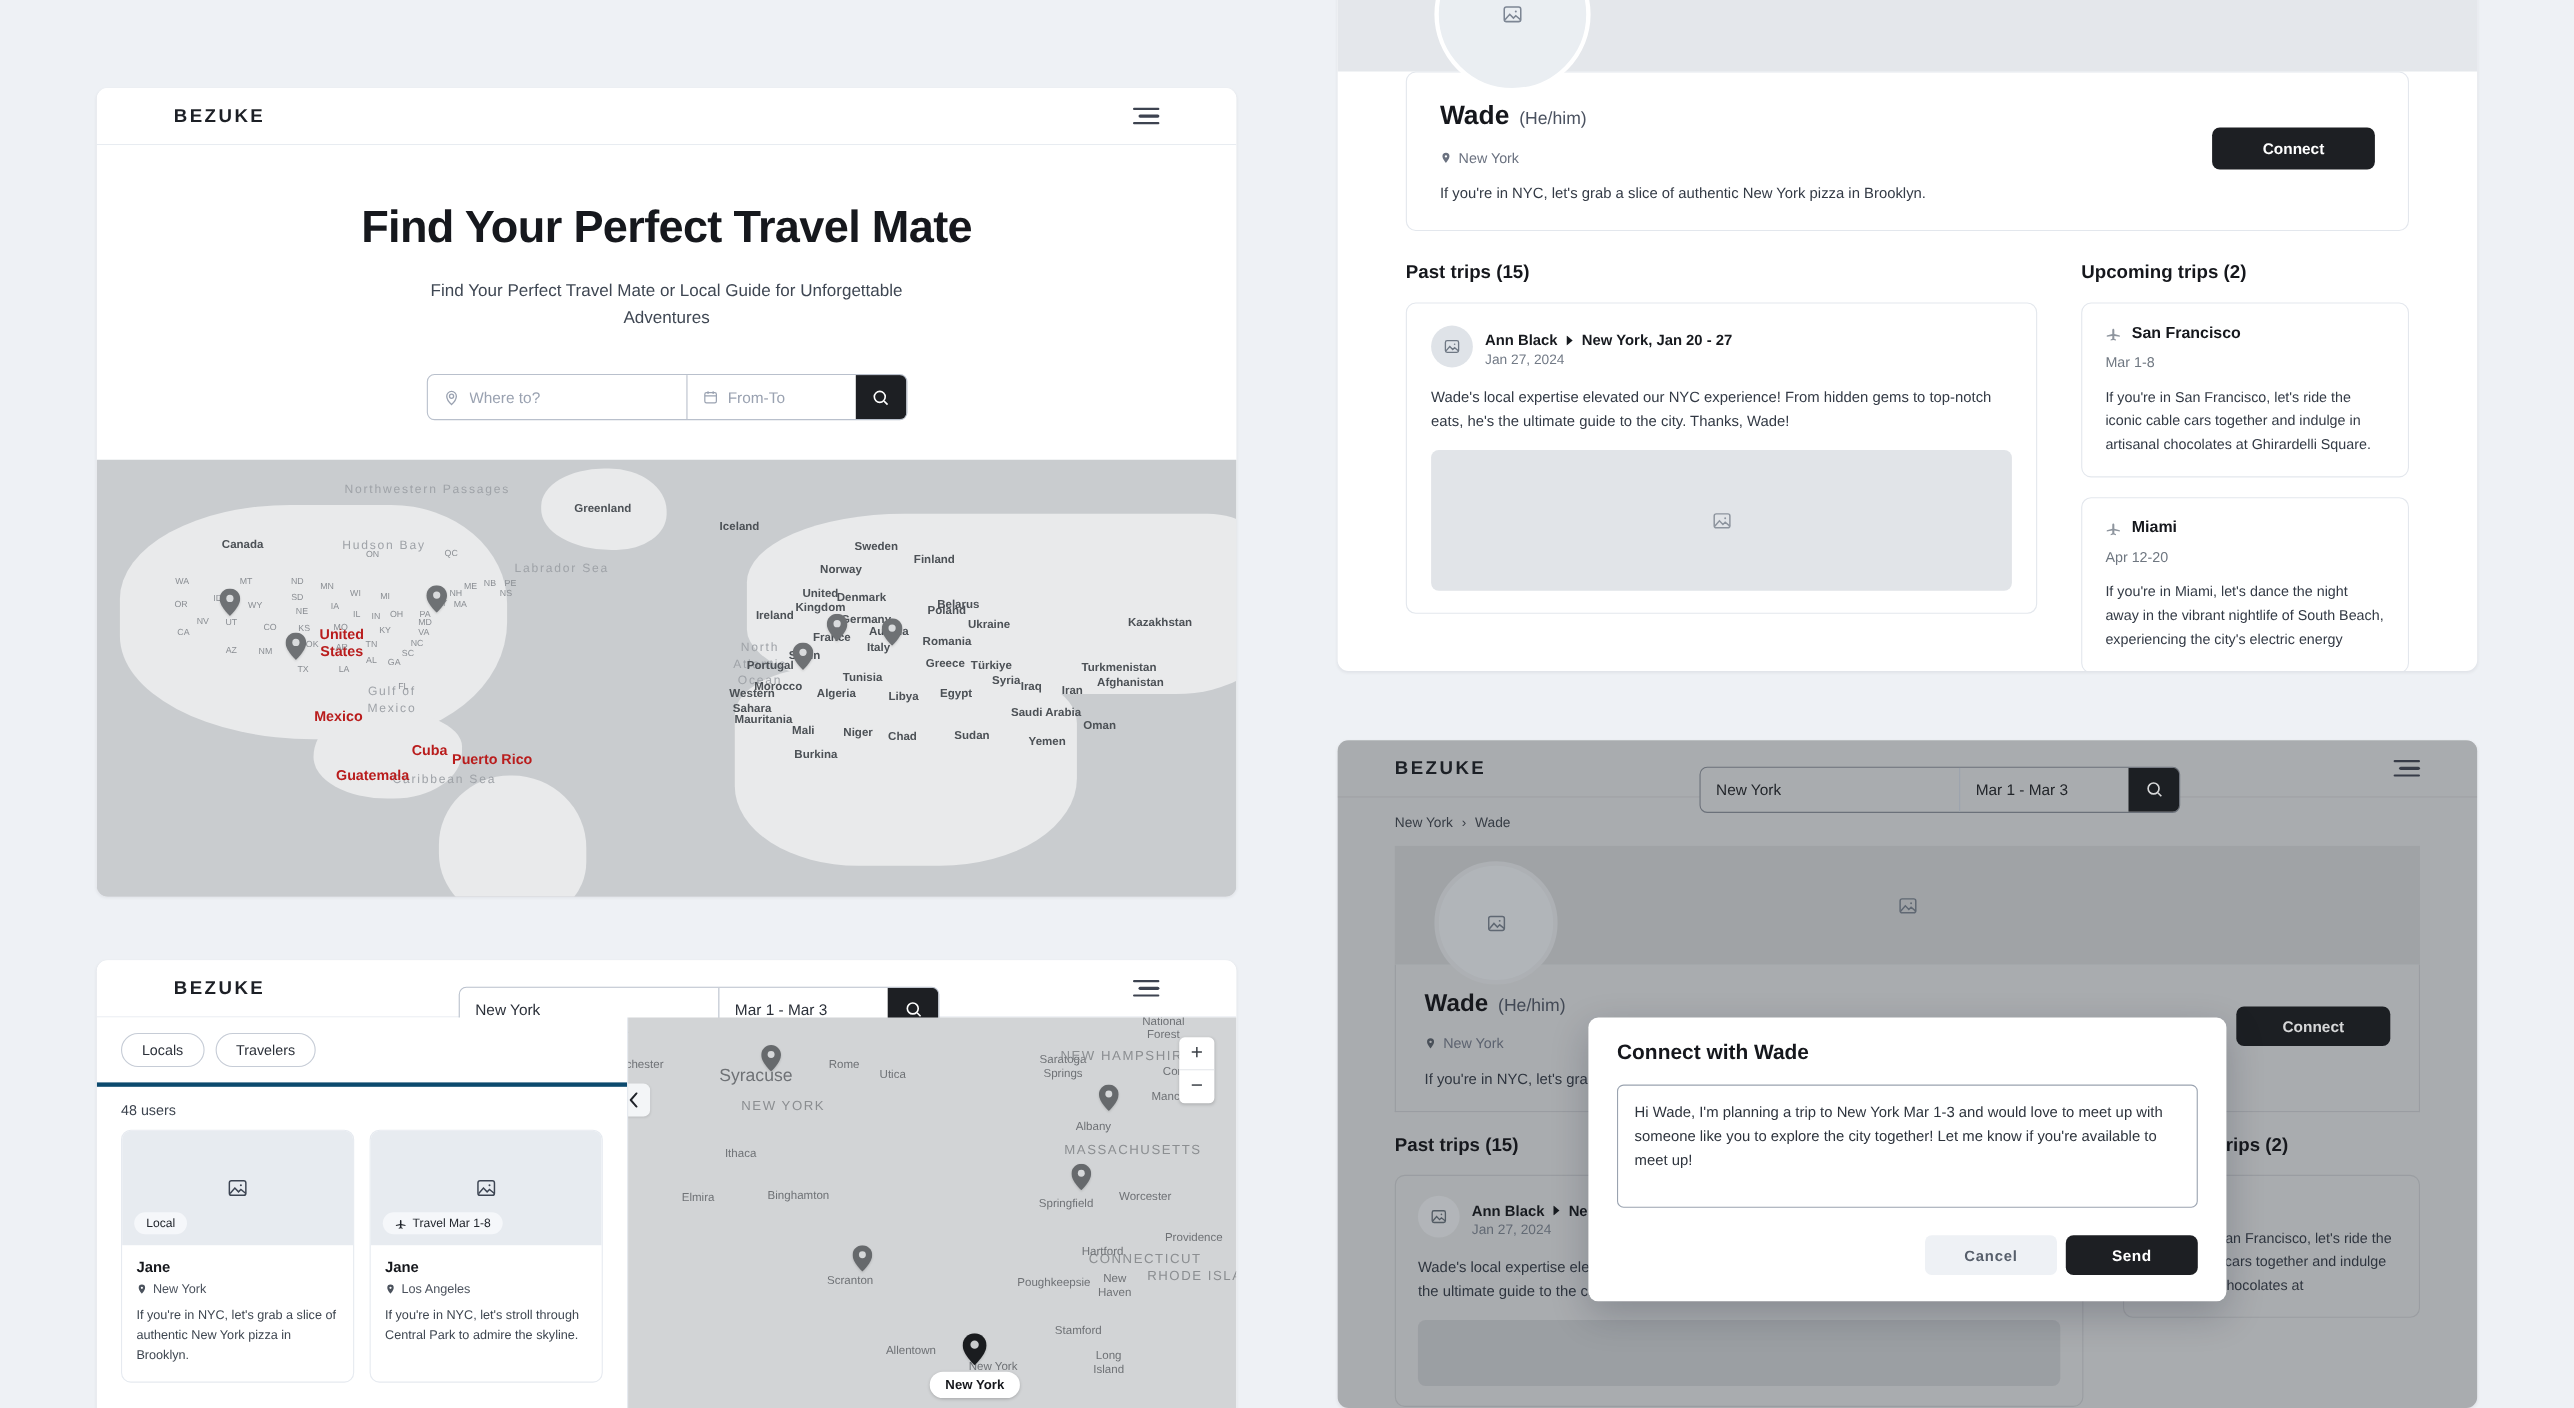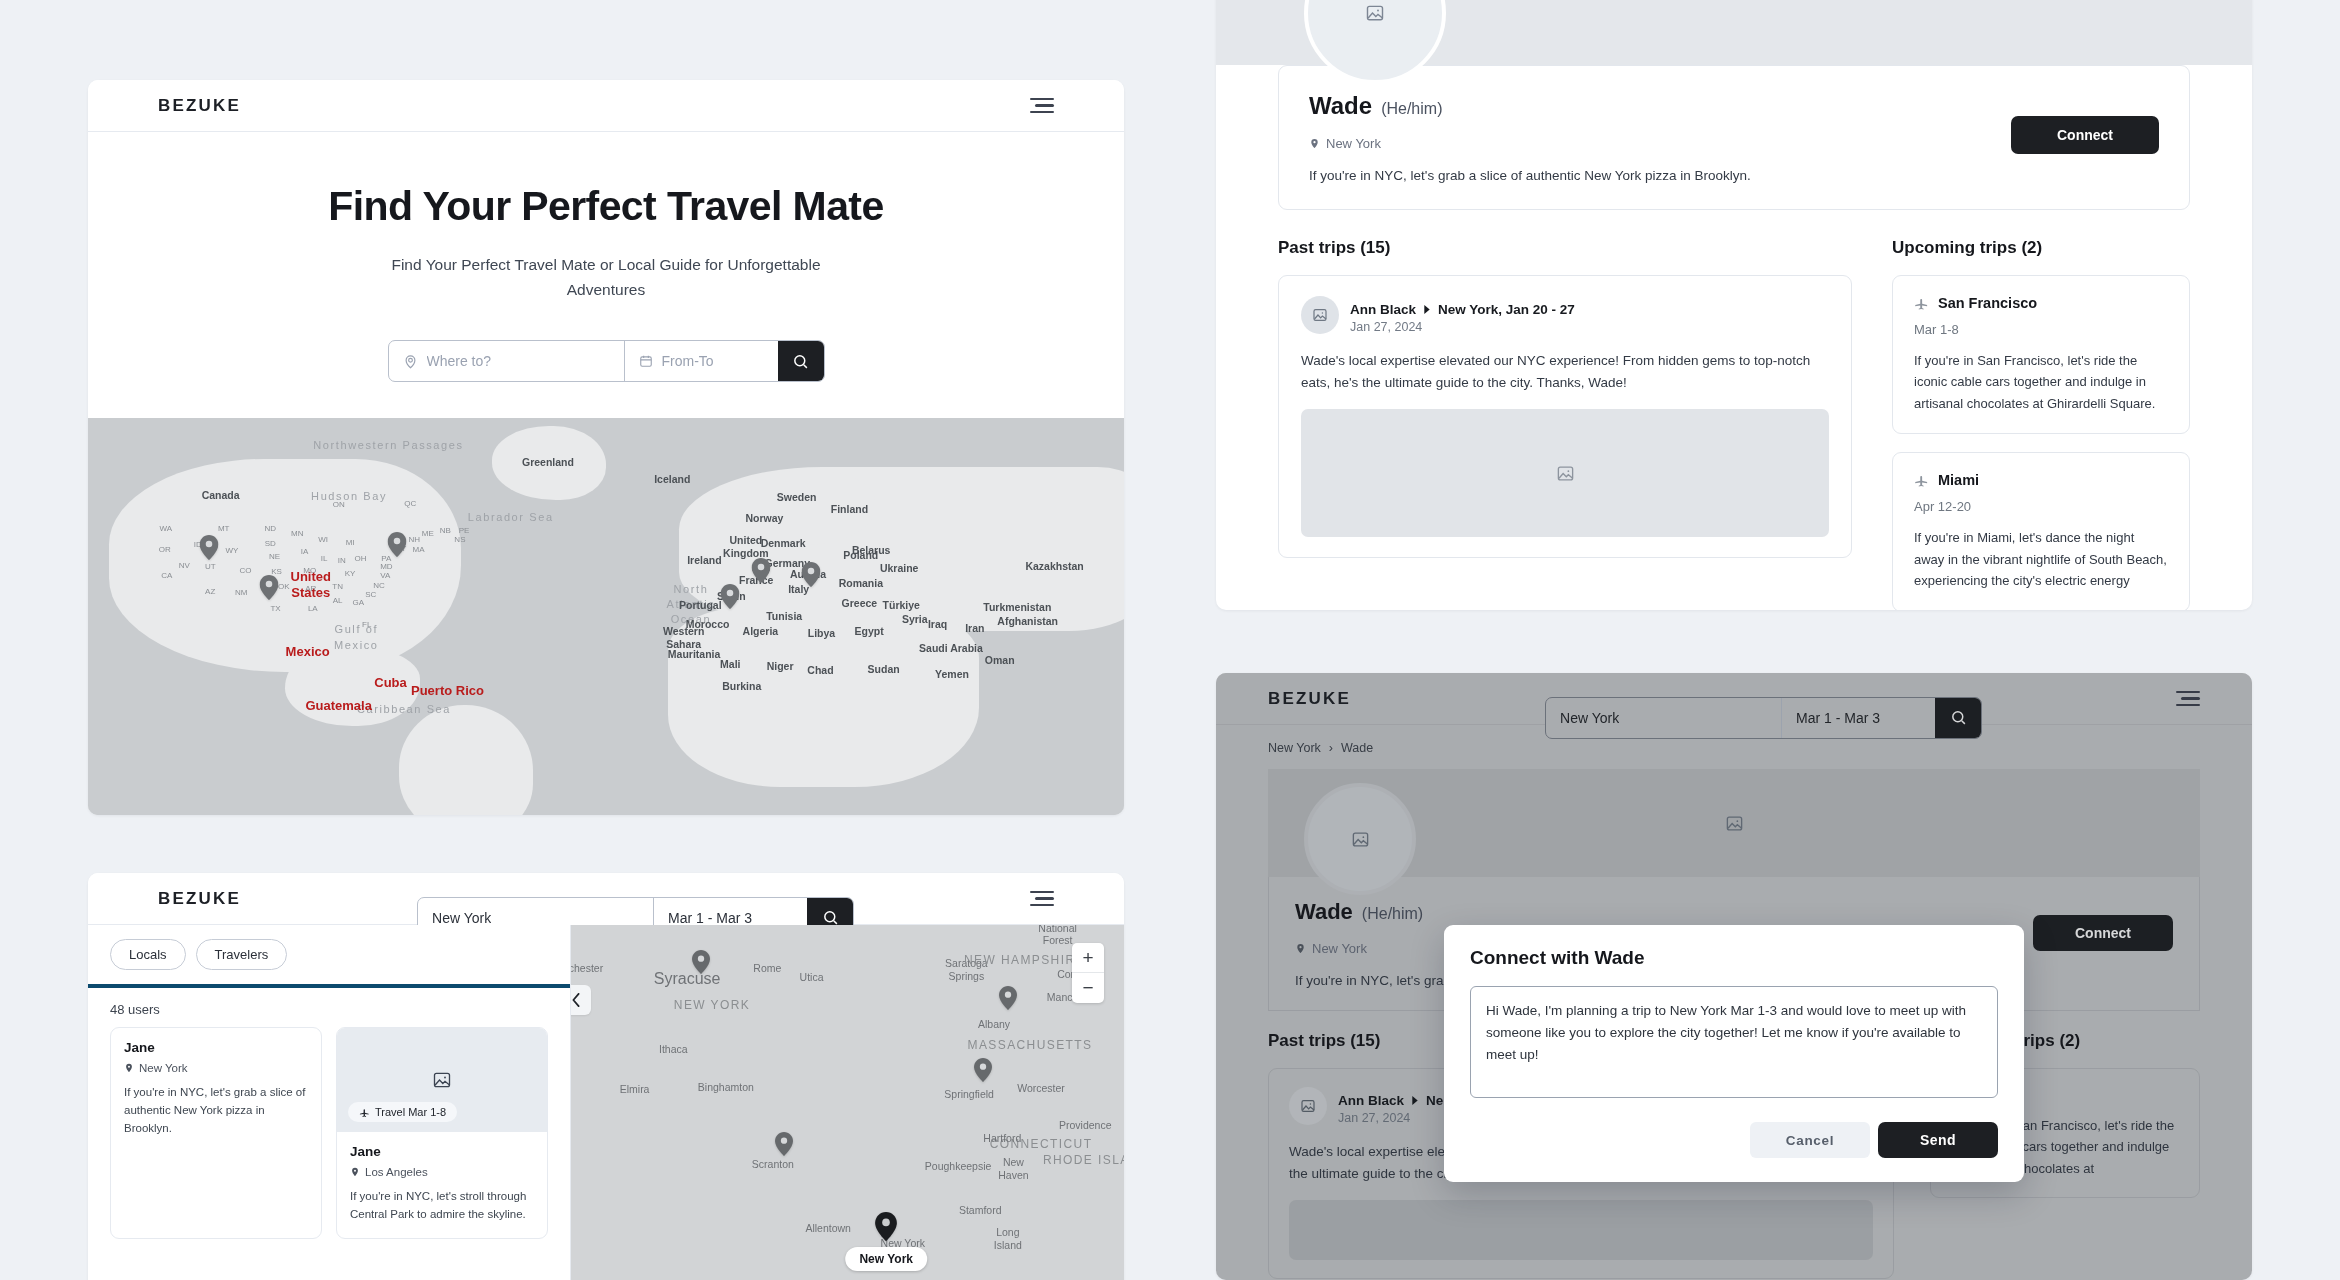--- a/index.html
+++ b/index.html
@@ -589,20 +589,32 @@
     <div class="rs-split">
       <div class="rs-left">
         <div class="rs-tabs">
           <button class="chip">Locals</button>
           <button class="chip">Travelers</button>
         </div>
         <div class="rs-count">48 users</div>
         <div class="cards">
 
           <div class="ucard">
+            <div class="ucard-img">
+              <span>
+                <svg width="20" height="20" viewBox="0 0 24 24" fill="none" stroke="#3c4452" stroke-width="1.6">
+                  <rect x="3" y="4" width="18" height="16" rx="2.4"></rect>
+                  <circle cx="15.6" cy="9" r="1.1" fill="#3c4452" stroke="none"></circle>
+                  <path d="M3.8 18l5.2-6 4 4.2 2.6-2.6 5.4 4.4"></path>
+                </svg>
+              </span>
+              <div class="ucard-badge">
+                <span>Local</span>
+              </div>
+            </div>
             <div class="ucard-body">
               <div class="uc-name">Jane</div>
               <div class="uc-loc">
                 <span>
                   <svg width="10" height="10" viewBox="0 0 24 24" fill="#4b525d">
                       <path d="M12 2a7 7 0 0 0-7 7c0 5.3 7 13 7 13s7-7.7 7-13a7 7 0 0 0-7-7zm0 9.4A2.4 2.4 0 1 1 12 6.6a2.4 2.4 0 0 1 0 4.8z"></path>
                     </svg>
                 </span>
                 <span>New York</span>
               </div>

